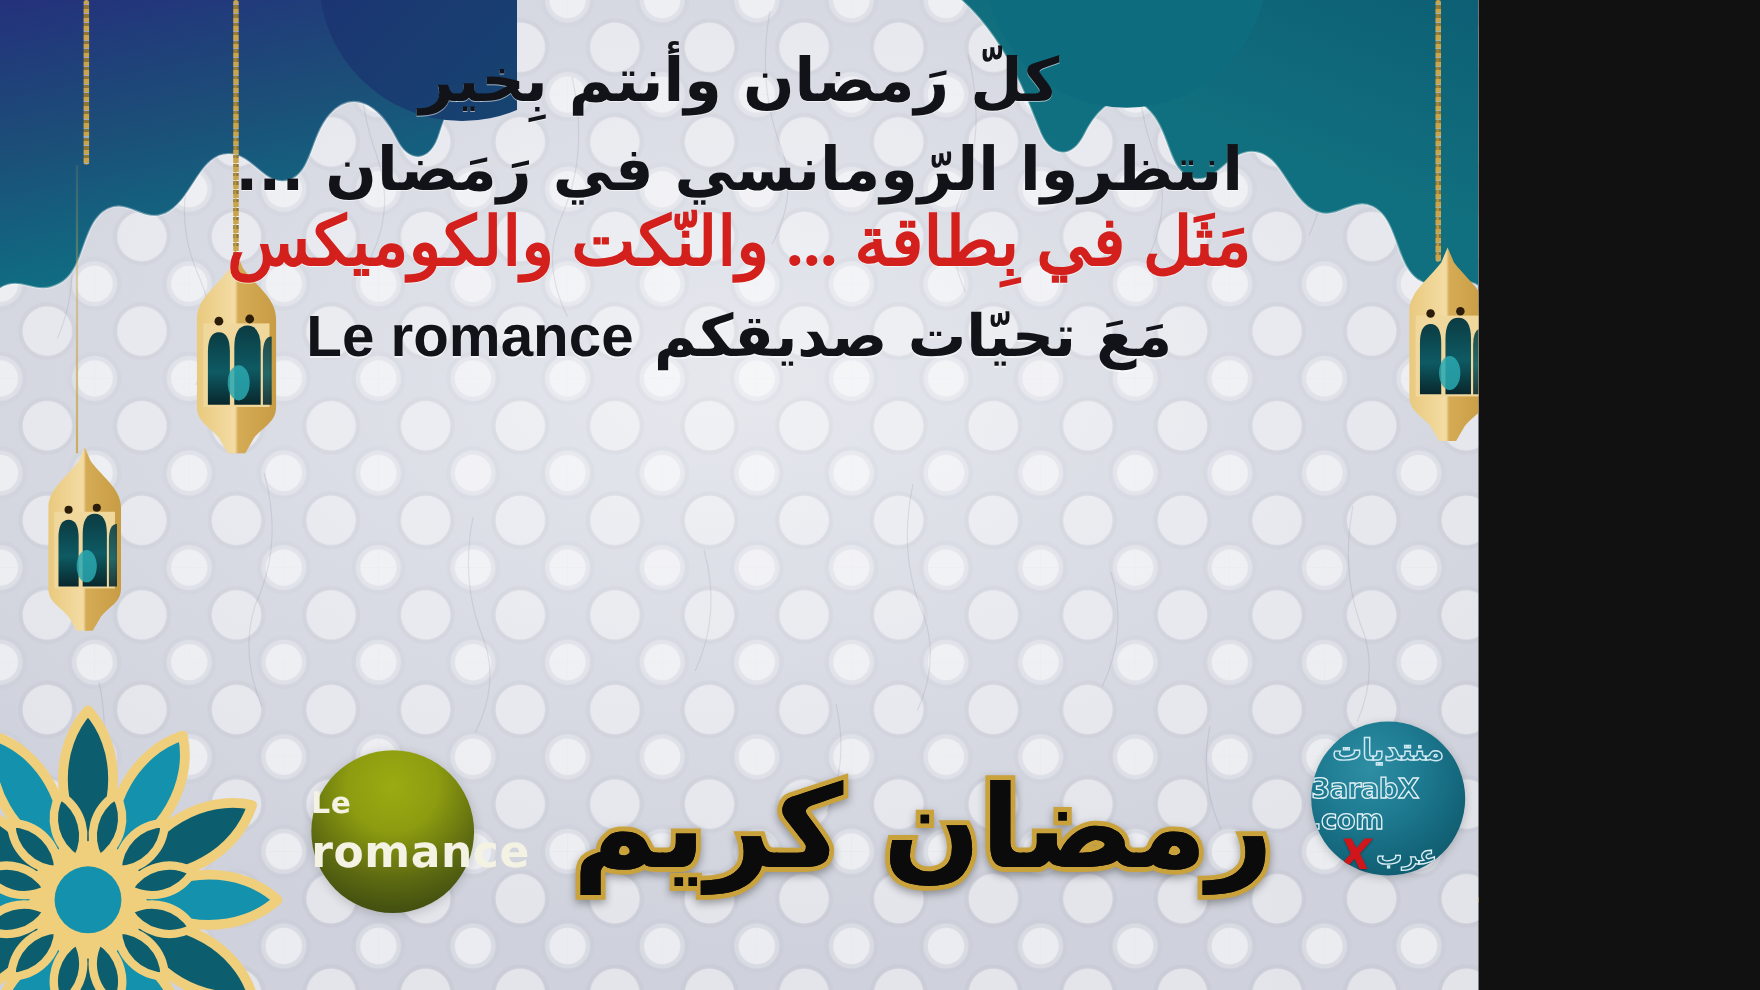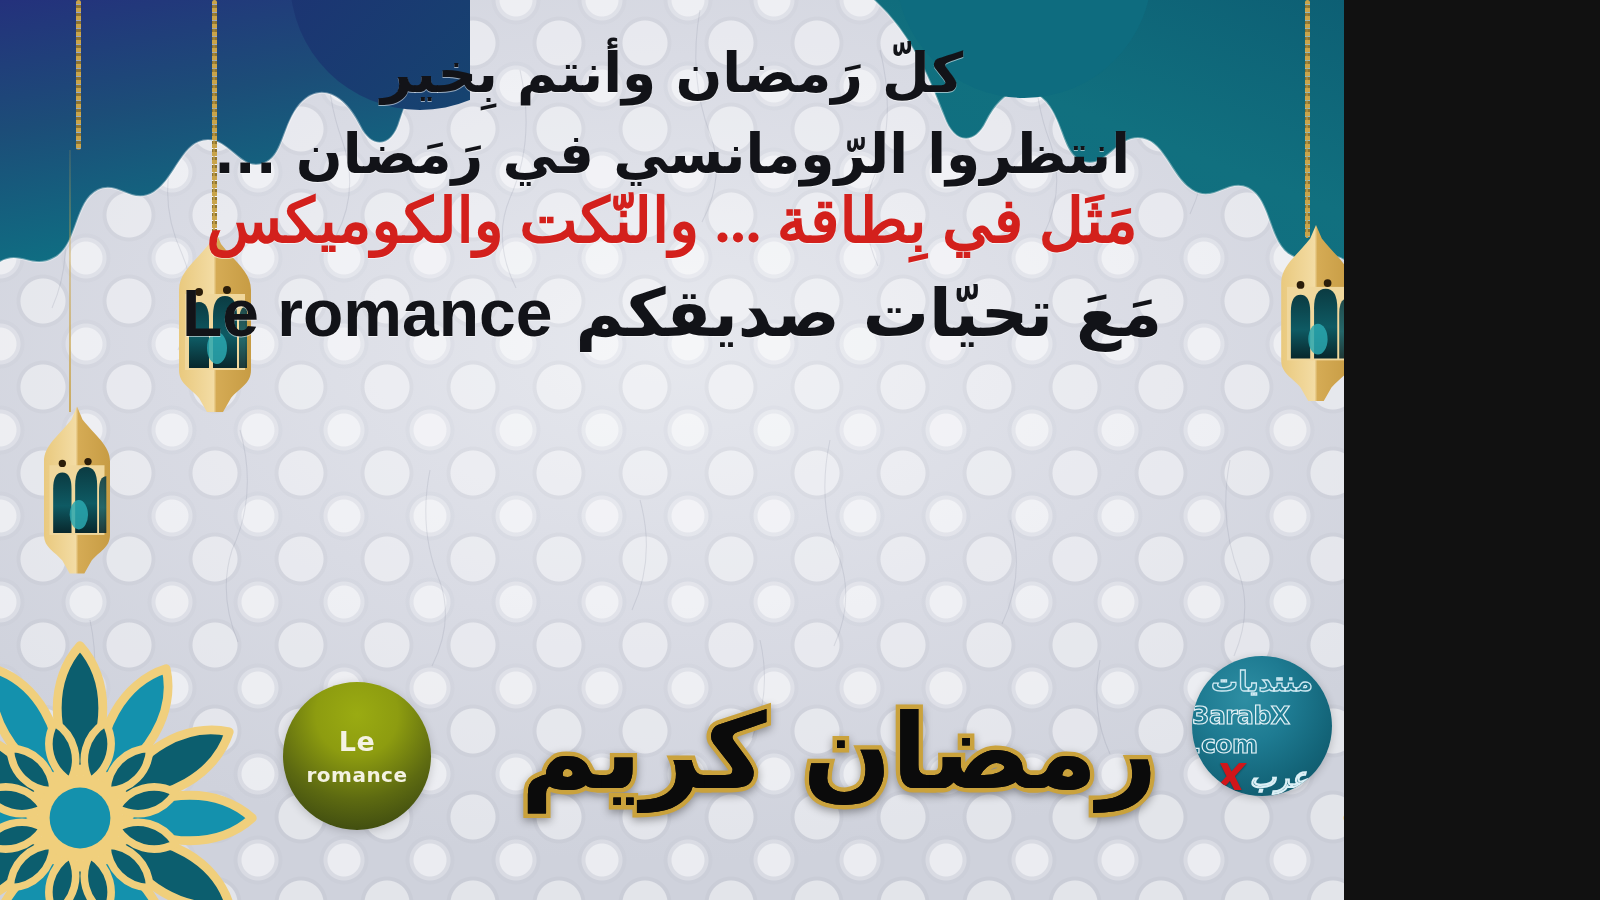--- a/index.html
+++ b/index.html
@@ -104,21 +104,21 @@
   .line-3, .line-4 {
     color: #d3201c;
     font-size: 62px;
     font-weight: 700;
     letter-spacing: -0.5px;
   }
   .line-3 { margin-bottom: 26px; }
   .line-4 { margin-bottom: 28px; font-family: Liberation Serif, serif; }
   .line-5 {
     color: #121318;
-    font-size: 66px;
+    font-size: 53px;
     font-weight: 700;
   }
   .latin {
     direction: ltr;
     unicode-bidi: isolate;
     font-family: "Liberation Sans", sans-serif;
     font-weight: 700;
   }
 
   
@@ -127,34 +127,33 @@
     left: 283px;
     top: 682px;
     width: 148px;
     height: 148px;
     border-radius: 50%;
     background:
       radial-gradient(circle at 50% 22%, #9aab12 0%, #8d9c10 30%, #5d6a11 62%, #3d4a10 88%, #39440f 100%);
     box-shadow: 0 2px 10px rgba(0,0,0,.18);
     display: flex;
     flex-direction: column;
-    align-items: center;
     justify-content: center;
     gap: 6px;
   }
   .badge-le .le-top {
     color: #f4f2e2;
     font-size: 27px;
     font-weight: 700;
     font-family: "DejaVu Sans", sans-serif;
     letter-spacing: .5px;
   }
   .badge-le .le-bot {
     color: #f4f2e2;
-    font-size: 20px;
+    font-size: 40px;
     font-weight: 700;
     font-family: "DejaVu Sans", sans-serif;
     letter-spacing: .5px;
   }
 
   .badge-forum {
     position: absolute;
     left: 1192px;
     top: 656px;
     width: 140px;
@@ -199,23 +198,22 @@
     font-weight: 700;
     font-style: italic;
     line-height: .8;
     font-family: "DejaVu Sans", sans-serif;
     text-shadow: 0 1px 2px rgba(0,0,0,.35);
   }
   .forum-arb {
     direction: rtl;
     color: transparent;
     -webkit-text-stroke: 1.2px #dcf0f6;
-    font-size: 28px;
-    font-weight: 700;
-    font-style: italic;
+    font-size: 24px;
+    font-weight: 700;
   }
 
   
   .calligraphy {
     position: absolute;
     left: 494px;
     top: 668px;
     width: 650px;
     height: 168px;
     margin-left: 20px;

